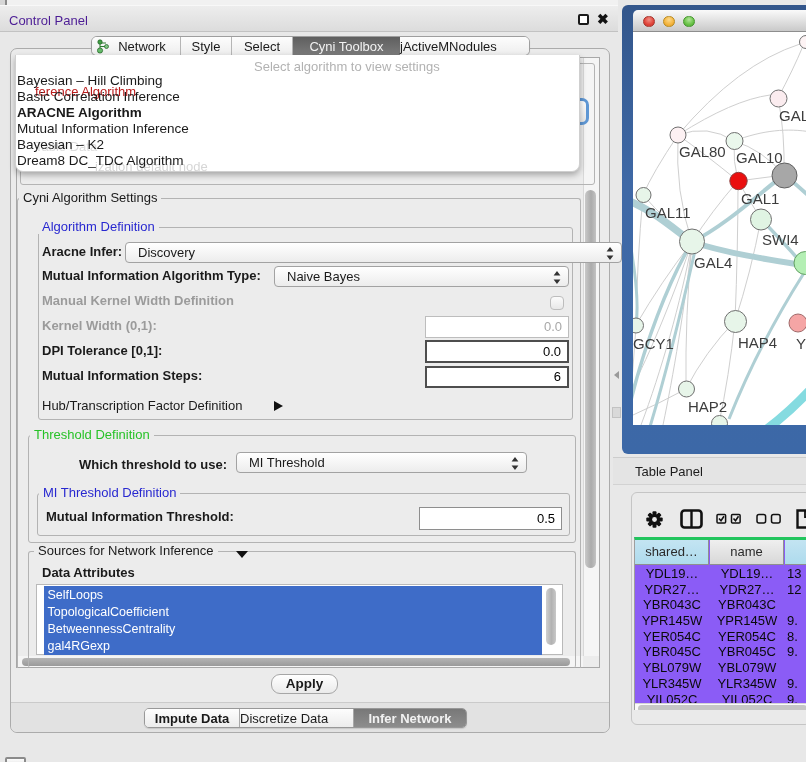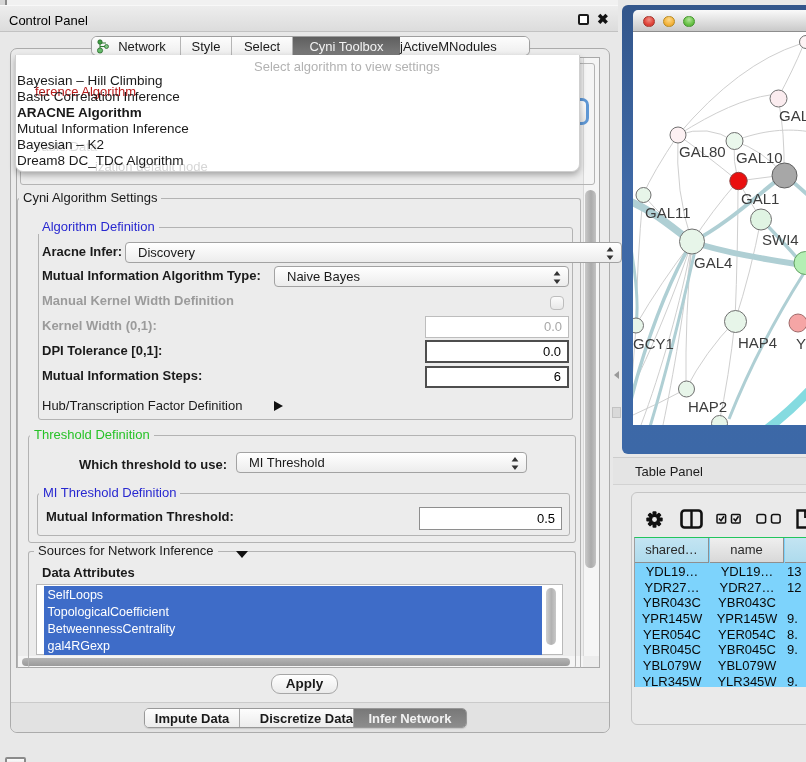--- a/index.html
+++ b/index.html
@@ -11,21 +11,21 @@
 .combo{position:absolute;border:1px solid #a2a2a2;border-radius:4px;background:linear-gradient(#ffffff,#ececec);font-size:13px;line-height:19px;padding-left:12px;white-space:nowrap}
 .carr{position:absolute;right:7px;top:4px}
 .fld{position:absolute;background:#fff;font-size:13px;text-align:right;padding-right:6px;white-space:nowrap}
 </style></head>
 <body>
 <div class="abs" style="left:0;top:0;width:618px;height:5px;background:#f1f1f1"></div>
 
 <div class="abs" style="left:0;top:0;width:7px;height:7px;border-right:2px solid #8a8a8a;border-bottom:1px solid #bbb;background:#d6d6d6"></div>
 
 <div class="abs" style="left:0;top:5px;width:618px;height:27px;background:linear-gradient(#ededed,#dcdcdc);border-top:1px solid #f8f8f8;border-bottom:1px solid #c2c2c2"></div>
-<div class="abs" style="left:9px;top:13px;font-size:13px;color:#000000">Control Panel</div>
+<div class="abs" style="left:9px;top:13px;font-size:13px;color:#4c1d95">Control Panel</div>
 <div class="abs" style="left:578px;top:14px;width:11px;height:11px;border:2px solid #1a1a1a;border-radius:2px;background:#fff"></div>
 <div class="abs" style="left:597px;top:11px;font-size:14px;font-weight:bold;color:#111">✖</div>
 
 <div class="abs" style="left:10px;top:48px;width:600px;height:685px;background:#ebebeb;border:1px solid #ababab;border-radius:7px"></div>
 
 <div class="abs" style="left:16px;top:57px;width:584px;height:611px;background:#ececec;border:1px solid #a8a8a8" id="vp"></div>
 
 <div class="abs" style="left:91px;top:36px;width:439px;height:20px;background:#fff;border:1px solid #9e9e9e;border-radius:6px;box-shadow:0 1px 1px rgba(0,0,0,0.15);overflow:hidden;display:flex">
  <div style="width:89px;height:100%;background:linear-gradient(#fdfdfd,#ededed);border-right:1px solid #b5b5b5;font-size:13px;line-height:19px;text-align:center;padding-left:12px">Network</div>
  <div style="width:51px;height:100%;background:linear-gradient(#fdfdfd,#ededed);border-right:1px solid #b5b5b5;font-size:13px;line-height:19px;text-align:center">Style</div>
@@ -102,21 +102,21 @@
 <div class="abs" style="left:36px;top:584px;width:527px;height:71px;background:#fff;border:1px solid #b9b9b9"></div>
 <div class="abs" style="left:44px;top:585.5px;width:498px;height:69px;background:#3e6cc8"></div>
 <div class="abs" style="left:47.5px;top:586.5px;font-size:12.5px;line-height:17.2px;color:#fff">SelfLoops<br>TopologicalCoefficient<br>BetweennessCentrality<br>gal4RGexp</div>
 <div class="abs" style="left:546px;top:588px;width:10px;height:57px;background:linear-gradient(90deg,#cfcfcf,#b2b2b2 55%,#c8c8c8);border-radius:5px"></div>
 
 <div class="abs" style="left:271px;top:674px;width:67px;height:20px;background:linear-gradient(#ffffff,#eaeaea);border:1px solid #a6a6a6;border-radius:9px;font-size:13.5px;font-weight:600;text-align:center;line-height:18px">Apply</div>
 
 <div class="abs" style="left:11px;top:702px;width:598px;height:30px;background:#e2e2e2;border-top:1px solid #cacaca;border-radius:0 0 7px 7px"></div>
 <div class="abs" style="left:144px;top:708px;width:323px;height:20px;border:1px solid #989898;border-radius:5px;overflow:hidden;display:flex;box-shadow:0 1px 1px rgba(0,0,0,0.12)">
  <div style="width:95px;background:linear-gradient(#fdfdfd,#ececec);border-right:1px solid #a8a8a8;font-size:13px;font-weight:600;text-align:center;line-height:19px">Impute Data</div>
- <div style="width:114px;background:linear-gradient(#fdfdfd,#ececec);border-right:1px solid #a8a8a8;font-size:13px;font-weight:700;text-align:right;line-height:19px">Discretize Data</div>
+ <div style="width:114px;background:linear-gradient(#fdfdfd,#ececec);border-right:1px solid #a8a8a8;font-size:13px;font-weight:400;text-align:left;line-height:19px">Discretize Data</div>
  <div style="flex:1;background:linear-gradient(#787878,#8d8d8d);color:#f2f2f2;font-size:13px;font-weight:600;text-align:center;line-height:19px">Infer Network</div>
 </div>
 
 <div class="abs" style="left:5px;top:757px;width:21px;height:10px;border:2px solid #8b8b8b;border-radius:2px;background:linear-gradient(#fdfdfd,#e2e2e2)"></div>
 
 <div class="abs" style="left:611.5px;top:407px;width:9px;height:11px;background:#d9d9d9;border:1px solid #c2c2c2"></div>
 <div class="abs" style="left:614px;top:371px;width:0;height:0;border-right:5px solid #9a9a9a;border-top:4px solid transparent;border-bottom:4px solid transparent"></div>
 
 <div class="abs" style="left:622px;top:5px;width:184px;height:449px;background:linear-gradient(#33568b,#3f69a6 40%,#3c68a7);border-radius:6px 0 0 6px"></div>
 <div class="abs" style="left:633px;top:9.5px;width:173px;height:22px;background:linear-gradient(#fafafa,#c9c9c9);border-bottom:1px solid #8e8e8e;border-top-left-radius:5px"></div>
@@ -227,21 +227,21 @@
 
  <g stroke="#111" fill="none">
   <rect x="126" y="22.5" width="8.6" height="8.6" rx="2" stroke-width="1.5"></rect>
   <rect x="140.5" y="22.5" width="8.6" height="8.6" rx="2" stroke-width="1.5"></rect>
  </g>
 
  <path d="M166.5 18.5 h8 l6 6 v11 h-14 z" fill="none" stroke="#111" stroke-width="2.4"></path>
  <path d="M174 18.5 v6.5 h6.5" fill="none" stroke="#111" stroke-width="1.8"></path>
 </svg>
 
-<div class="abs" style="left:634px;top:537px;width:172px;height:150px;background:#7dd3fc;border-left:1px solid #9e9e9e;border-top:1px solid #22c55e;overflow:hidden">
+<div class="abs" style="left:634px;top:537px;width:172px;height:173px;background:#8b5cf6;border-left:1px solid #9e9e9e;border-top:3px solid #22c55e;overflow:hidden">
  <div style="position:absolute;left:0;top:0;width:74px;height:25px;background:linear-gradient(#c3e4f2,#aedbed);border-right:1px solid #8f8f8f;border-bottom:1px solid #8f8f8f;font-size:13px;text-align:center;line-height:24px;color:#2a2a2a">shared…</div>
  <div style="position:absolute;left:75px;top:0;width:74px;height:25px;background:linear-gradient(#efefef,#d8d8d8);border-right:1px solid #8f8f8f;border-bottom:1px solid #8f8f8f;font-size:13px;text-align:center;line-height:24px;color:#2a2a2a">name</div>
  <div style="position:absolute;left:150px;top:0;width:22px;height:25px;background:linear-gradient(#c3e4f2,#aedbed);border-bottom:1px solid #8f8f8f"></div>
  <div id="rows" style="position:absolute;left:0;top:26px;width:172px;font-size:13px;color:#0a0a0a">
   <div style="height:15.7px;line-height:15.7px;position:relative">
         <span style="position:absolute;left:0;width:74px;text-align:center">YDL19…</span>
         <span style="position:absolute;left:75px;width:74px;text-align:center">YDL19…</span>
         <span style="position:absolute;left:152px">13</span>
       </div>
   <div style="height:15.7px;line-height:15.7px;position:relative">

